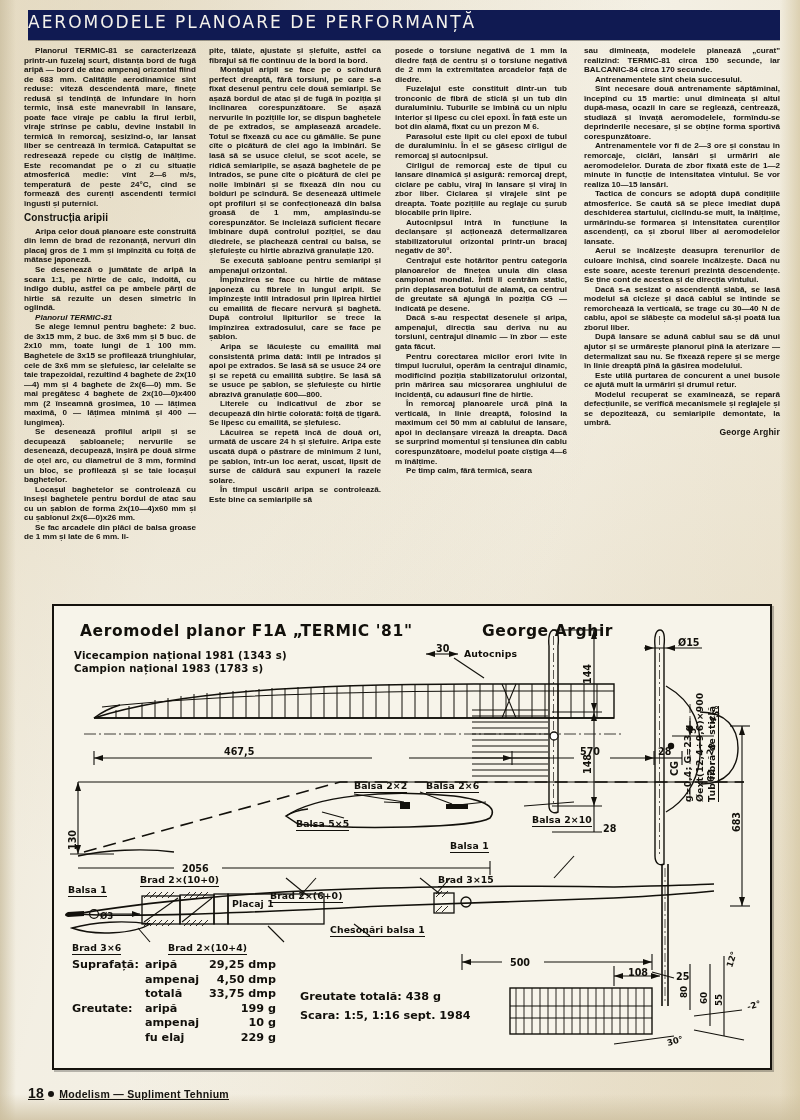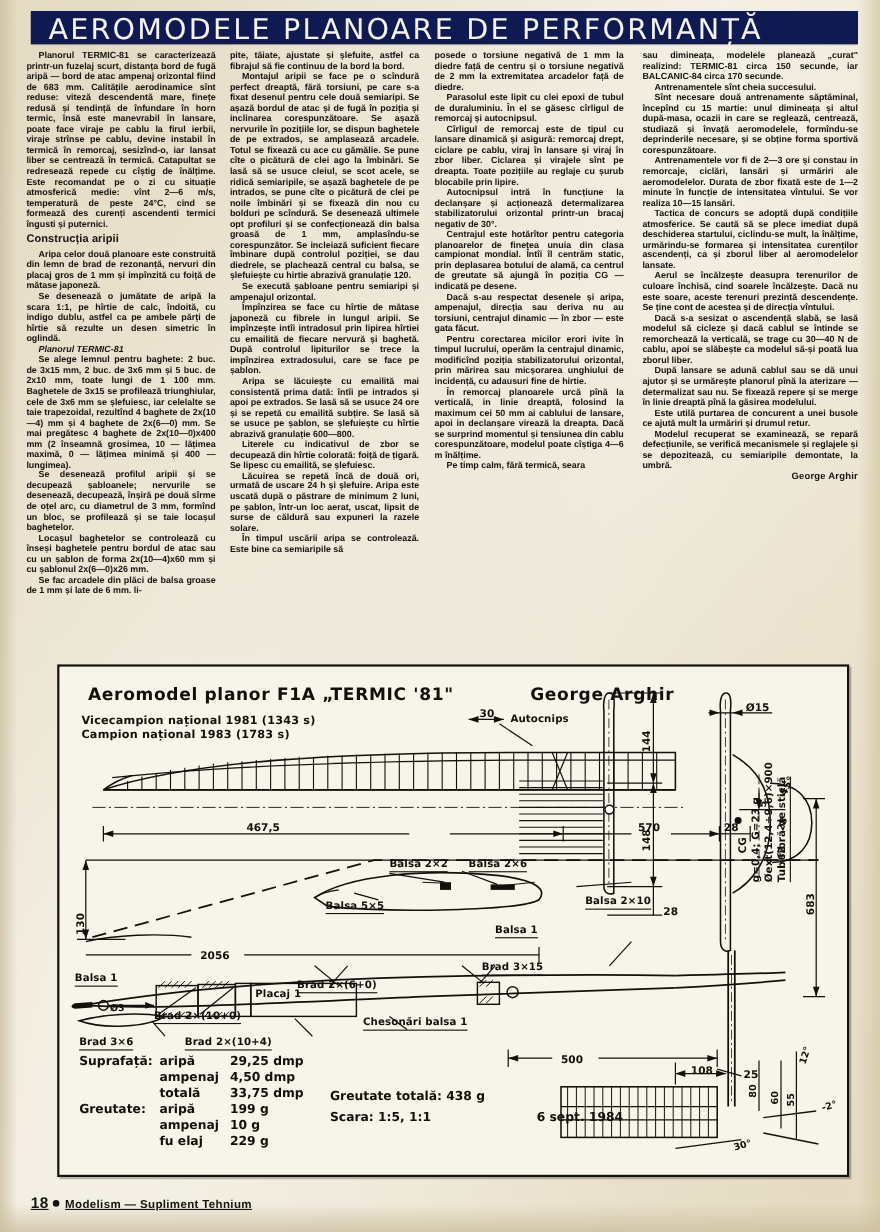--- a/index.html
+++ b/index.html
@@ -23,23 +23,23 @@
   .edge-right{position:absolute;right:0;top:0;width:20px;height:1120px;background:linear-gradient(270deg,#d6c9a6,rgba(214,201,166,0));opacity:.8;}
   .edge-bottom{position:absolute;left:0;bottom:0;width:800px;height:26px;background:linear-gradient(0deg,rgba(203,189,156,.75),rgba(203,189,156,0));}
 
   
   .banner{
     position:absolute;left:28px;top:10px;width:752px;height:30px;
     background:#101a52;
     box-shadow:0 1px 0 rgba(0,0,0,.35);
   }
   .banner-title{
-    position:absolute;left:44px;top:12px;width:740px;
+    position:absolute;left:28px;top:12px;width:740px;
     color:#f4f2ec;
-    font-size:26px;letter-spacing:2.0px;font-weight:400;
+    font-size:17px;letter-spacing:2.0px;font-weight:400;
     font-family:"DejaVu Sans", sans-serif;
     white-space:nowrap;
     filter:blur(.18px);
   }
 
   
   .cols{position:absolute;left:24px;top:46px;width:756px;height:560px;}
   .col{
     position:absolute;top:0;width:172px;height:560px;
     font-size:8.1px;
@@ -85,21 +85,21 @@
   .sub2{left:20px;top:57px;font-size:10.2px;letter-spacing:.2px;}
   .lbl{font-size:9.3px;letter-spacing:.1px;}
   .ulbl{font-size:9.3px;letter-spacing:.1px;border-bottom:1.4px solid #12100b;padding-bottom:1px;}
 
   
   .spec{position:absolute;left:18px;top:352px;font-size:11.2px;line-height:14.6px;font-family:"DejaVu Sans",sans-serif;color:#12100b;font-weight:600;}
   .spec table{border-collapse:collapse;}
   .spec td{padding:0 0 0 0;vertical-align:top;white-space:nowrap;}
   .spec td.k{padding-right:6px;}
   .spec td.n{padding-right:10px;}
-  .spec td.v{padding-right:4px;margin-top:27px;}
+  .spec td.v{text-align:right;padding-right:4px;margin-top:27px;}
   .spec2{position:absolute;left:246px;top:381px;font-size:11.2px;line-height:19px;font-family:"DejaVu Sans",sans-serif;color:#12100b;font-weight:600;}
 
   svg{position:absolute;left:0;top:0;}
   svg text{font-family:"DejaVu Sans", sans-serif;fill:#12100b;}
 
   
   .footer{
     position:absolute;left:28px;top:1085px;
     font-size:10.5px;font-weight:800;color:#15130f;letter-spacing:.3px;
     font-family:"Liberation Sans",sans-serif;
@@ -136,20 +136,21 @@
       <p>Montajul aripii se face pe o scîndură perfect dreaptă, fără torsiuni, pe care s-a fixat desenul pentru cele două semiaripi. Se așază bordul de atac și de fugă în poziția și inclinarea corespunzătoare. Se așază nervurile în pozițiile lor, se dispun baghetele de pe extrados, se amplasează arcadele. Totul se fixează cu ace cu gămălie. Se pune cîte o picătură de clei ago la îmbinări. Se lasă să se usuce cleiul, se scot acele, se ridică semiaripile, se așază baghetele de pe intrados, se pune cîte o picătură de clei pe noile îmbinări și se fixează din nou cu bolduri pe scîndură. Se desenează ultimele opt profiluri și se confecționează din balsa groasă de 1 mm, amplasîndu-se corespunzător. Se incleiază suficient fiecare îmbinare după controlul poziției, se dau diedrele, se plachează central cu balsa, se șlefuiește cu hirtie abrazivă granulație 120.</p>
       <p>Se execută șabloane pentru semiaripi și ampenajul orizontal.</p>
       <p>Împînzirea se face cu hîrtie de mătase japoneză cu fibrele in lungul aripii. Se impînzește intîi intradosul prin lipirea hîrtiei cu emailită de fiecare nervură și baghetă. După controlul lipiturilor se trece la impînzirea extradosului, care se face pe șablon.</p>
       <p>Aripa se lăcuiește cu emailită mai consistentă prima dată: întîi pe intrados și apoi pe extrados. Se lasă să se usuce 24 ore și se repetă cu emailită subțire. Se lasă să se usuce pe șablon, se șlefuiește cu hîrtie abrazivă granulație 600—800.</p>
       <p>Literele cu indicativul de zbor se decupează din hîrtie colorată: foiță de țigară. Se lipesc cu emailită, se șlefuiesc.</p>
       <p>Lăcuirea se repetă încă de două ori, urmată de uscare 24 h și șlefuire. Aripa este uscată după o păstrare de minimum 2 luni, pe șablon, într-un loc aerat, uscat, lipsit de surse de căldură sau expuneri la razele solare.</p>
       <p>În timpul uscării aripa se controlează. Este bine ca semiaripile să</p>
     </div>
   <div class="col" id="c3">
       <p style="text-indent: 0px;">posede o torsiune negativă de 1 mm la diedre față de centru și o torsiune negativă de 2 mm la extremitatea arcadelor față de diedre.</p>
+      <p><span class="bd">Fuzelajul</span> este constituit dintr-un tub tronconic de fibră de sticlă și un tub din duraluminiu. Tuburile se îmbină cu un niplu interior și lipesc cu clei epoxi. În față este un bot din alamă, fixat cu un prezon M 6.</p>
       <p>Parasolul este lipit cu clei epoxi de tubul de duraluminiu. În el se găsesc cîrligul de remorcaj și autocnipsul.</p>
       <p>Cîrligul de remorcaj este de tipul cu lansare dinamică și asigură: remorcaj drept, ciclare pe cablu, viraj în lansare și viraj în zbor liber. Ciclarea și virajele sînt pe dreapta. Toate pozițiile au reglaje cu șurub blocabile prin lipire.</p>
       <p>Autocnipsul intră în funcțiune la declanșare și acționează determalizarea stabilizatorului orizontal printr-un bracaj negativ de 30°.</p>
       <p><span class="bd">Centrajul</span> este hotărîtor pentru categoria planoarelor de finețea unuia din clasa campionat mondial. Întîi îl centrăm static, prin deplasarea botului de alamă, ca centrul de greutate să ajungă în poziția CG — indicată pe desene.</p>
       <p>Dacă s-au respectat desenele și aripa, ampenajul, direcția sau deriva nu au torsiuni, centrajul dinamic — în zbor — este gata făcut.</p>
       <p>Pentru corectarea micilor erori ivite în timpul lucrului, operăm la centrajul dinamic, modificînd poziția stabilizatorului orizontal, prin mărirea sau micșorarea unghiului de incidență, cu adausuri fine de hirtie.</p>
       <p>În remorcaj planoarele urcă pînă la verticală, in linie dreaptă, folosind la maximum cei 50 mm ai cablului de lansare, apoi in declanșare virează la dreapta. Dacă se surprind momentul și tensiunea din cablu corespunzătoare, modelul poate cîștiga 4—6 m înălțime.</p>
       <p>Pe timp calm, fără termică, seara</p>
     </div>
   <div class="col" id="c4">
@@ -472,21 +473,21 @@
     <div class="hl sub1">Vicecampion  național  1981 (1343 s)</div>
     <div class="hl sub2">Campion  național  1983 (1783 s)</div>
 
     <div class="hl lbl" style="left:410px;top:42px;">Autocnips</div>
     <div class="hl ulbl" style="left:300px;top:174px;">Balsa 2×2</div>
     <div class="hl ulbl" style="left:372px;top:174px;">Balsa 2×6</div>
     <div class="hl ulbl" style="left:242px;top:212px;">Balsa 5×5</div>
     <div class="hl ulbl" style="left:478px;top:208px;">Balsa 2×10</div>
     <div class="hl ulbl" style="left:396px;top:234px;">Balsa 1</div>
     <div class="hl ulbl" style="left:14px;top:278px;">Balsa 1</div>
-    <div class="hl ulbl" style="left:86px;top:268px;margin-top:44px;">Brad 2×(10+0)</div>
+    <div class="hl ulbl" style="left:86px;top:268px;">Brad 2×(10+0)</div>
     <div class="hl ulbl" style="left:216px;top:268px;margin-top:16px;">Brad 2×(6+0)</div>
     <div class="hl ulbl" style="left:348px;top:268px;margin-left:36px;">Brad 3×15</div>
     <div class="hl ulbl" style="left:18px;top:336px;">Brad 3×6</div>
     <div class="hl ulbl" style="left:114px;top:336px;">Brad 2×(10+4)</div>
     <div class="hl lbl" style="left:178px;top:292px;">Placaj 1</div>
     <div class="hl ulbl" style="left:276px;top:318px;">Chesonări balsa 1</div>
 
     <div class="hl ulbl" style="left:652px;top:196px;transform:rotate(-90deg);transform-origin:left top;">Tub fibră de sticlă</div>
     <div class="hl lbl" style="left:640px;top:196px;transform:rotate(-90deg);transform-origin:left top;">Øext(12,4÷9,6)×900</div>
     <div class="hl lbl" style="left:628px;top:196px;transform:rotate(-90deg);transform-origin:left top;">g=0,4; G=23 g</div>
@@ -522,21 +523,21 @@
           <tr>
               <td class="k"></td>
               <td class="n">fu elaj</td>
               <td class="v">229 g</td>
             </tr>
         </tbody>
       </table>
     </div>
     <div class="spec2">
       <div>Greutate totală:  438 g</div>
-      <div style="display:flex;gap:96px;">
+      <div style="display:flex;">
         <span>Scara: 1:5, 1:1</span>
         <span>6 sept. 1984</span>
       </div>
     </div>
 
   </div>
 </div>
 
 <div class="footer">
   <span class="pg">18</span><span class="dot"></span><span>Modelism  —  Supliment  Tehnium</span>

